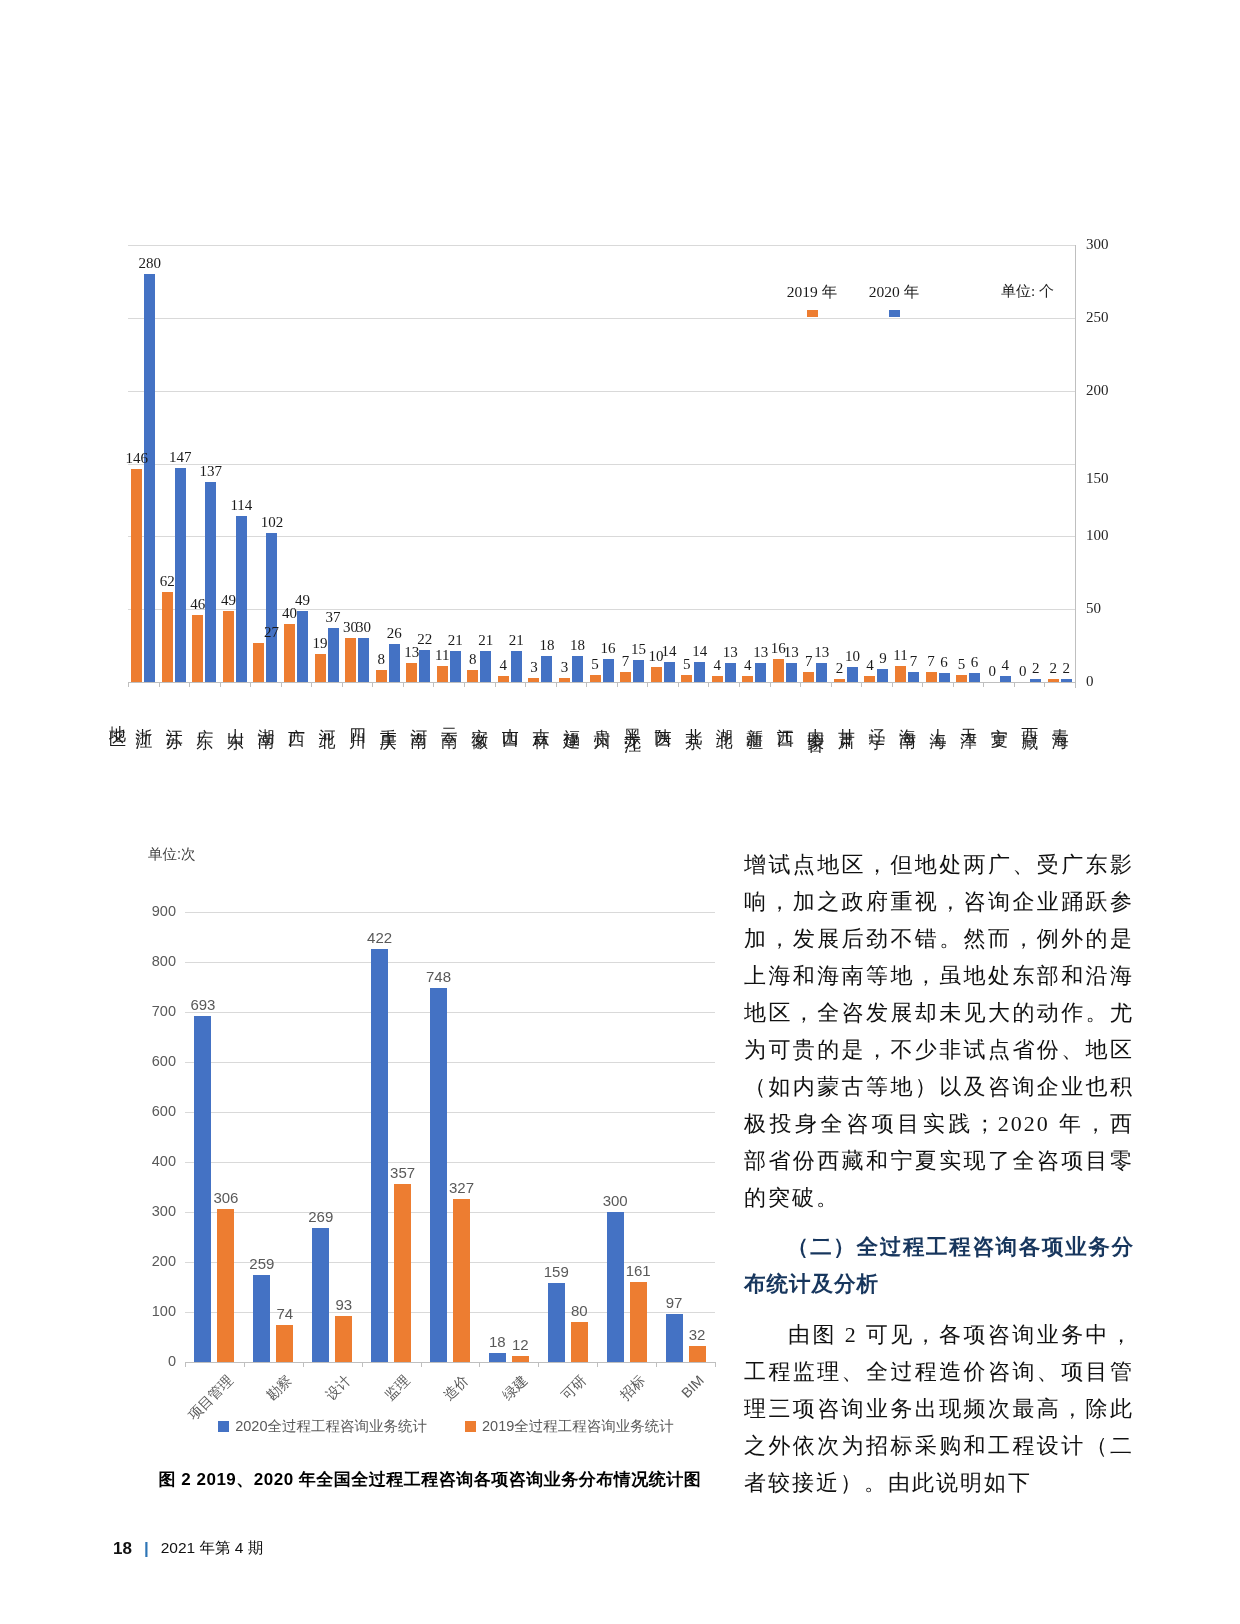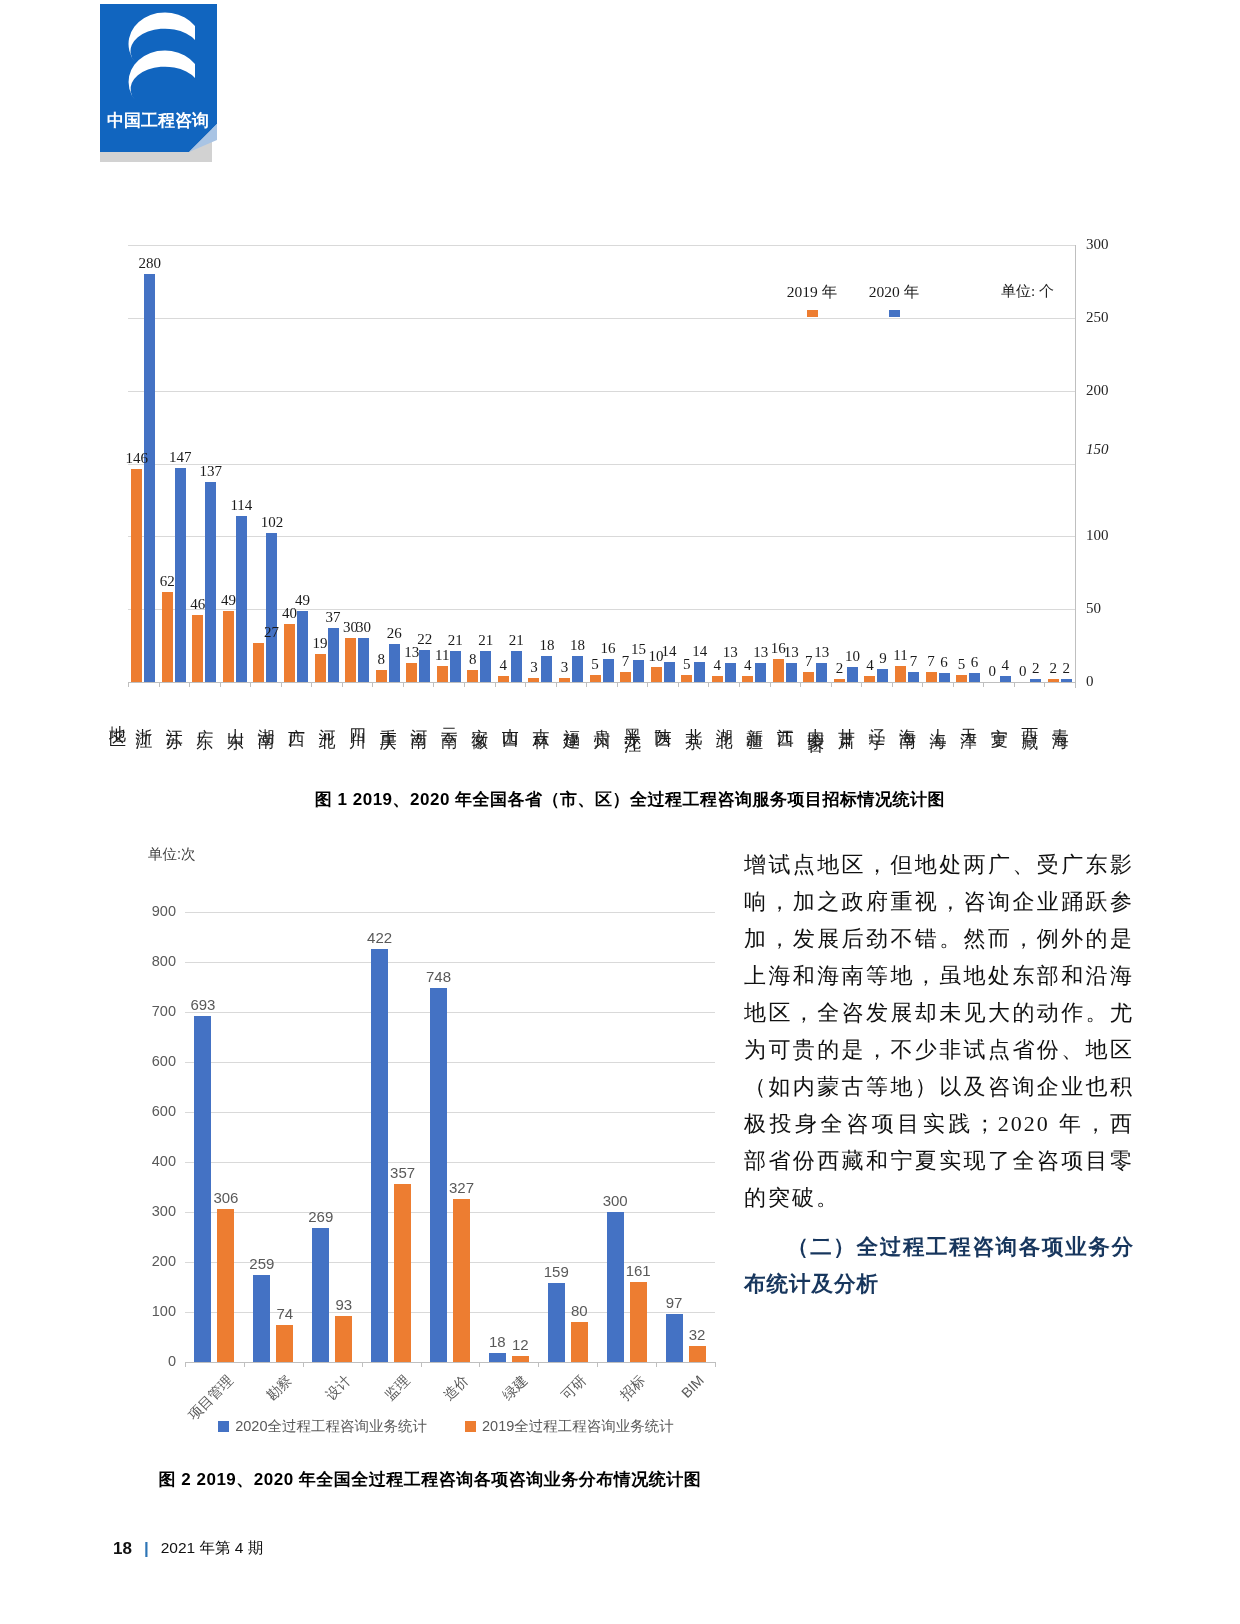--- a/index.html
+++ b/index.html
@@ -62,32 +62,20 @@
   #footer{position:absolute;left:113px;top:1538px;display:flex;align-items:center;gap:12px;}
   #footer .pn{font-size:17px;font-weight:bold;color:#111;}
   #footer .sep{font-size:17px;font-weight:bold;color:#2e75b6;}
   #footer .issue{font-size:15.5px;color:#111;}
 </style>
 </head>
 <body>
 
 <div id="page">
 
-  <div id="logo">
-    <svg width="130" height="162" viewBox="0 0 130 162">
-      <rect x="-5" y="9" width="117" height="149" fill="#d2d2d2"></rect>
-      <polygon points="0,0 117,0 117,120 89,148 0,148" fill="#1165bf"></polygon>
-      <polygon points="89,148 117,120 117,136" fill="#a9c4e4"></polygon>
-      <g>
-        <path d="M95,22 A30,26 0 0 0 35,58 A34,22 0 0 1 95,36 Z" fill="#ffffff"></path>
-        <path d="M95,60 A30,26 0 0 0 35,96 A34,22 0 0 1 95,74 Z" fill="#ffffff"></path>
-      </g>
-      <text x="58" y="122" fill="#ffffff" font-size="17" font-weight="bold" text-anchor="middle" font-family="Liberation Sans, sans-serif">中国工程咨询</text>
-    </svg>
-  </div>
 
   <div id="chart1">
     <div id="c1-unit">单位: 个</div>
     <div id="c1-legend">
       <div class="c1-leg-item">
         <span class="lab">2019 年</span>
         <span class="sw" style="background:#ED7D31;"></span>
       </div>
       <div class="c1-leg-item">
         <span class="lab">2020 年</span>
@@ -253,25 +241,24 @@
         <div class="xtick" style="left: 733.161px; top: 437px;"></div>
         <div class="xtick" style="left: 763.71px; top: 437px;"></div>
         <div class="xtick" style="left: 794.258px; top: 437px;"></div>
         <div class="xtick" style="left: 824.806px; top: 437px;"></div>
         <div class="xtick" style="left: 855.355px; top: 437px;"></div>
         <div class="xtick" style="left: 885.903px; top: 437px;"></div>
         <div class="xtick" style="left: 916.452px; top: 437px;"></div>
         <div class="xtick" style="left: 947px; top: 437px;"></div>
       </div>
     <div id="c1-xtitle">地区</div>
-    <div id="c1-caption" class="caption">图 1  2019、2020 年全国各省（市、区）全过程工程咨询服务项目招标情况统计图</div>
   <div class="c1-ytick" style="left: 986px; top: 441px;">0</div>
       <div class="c1-ytick" style="left: 986px; top: 368.167px;">50</div>
       <div class="c1-ytick" style="left: 986px; top: 295.333px;">100</div>
-      <div class="c1-ytick" style="left: 986px; top: 209px; font-style: italic;">150</div>
+      <div class="c1-ytick" style="left: 986px; top: 238px;">150</div>
       <div class="c1-ytick" style="left: 986px; top: 149.667px;">200</div>
       <div class="c1-ytick" style="left: 986px; top: 76.8333px;">250</div>
       <div class="c1-ytick" style="left: 986px; top: 4px;">300</div>
       <div class="c1-axisline" style="left: 975px; top: 13px; height: 443px;"></div>
       <div class="c1-cat" style="left: 32.2742px; top: 483px;">浙江</div>
       <div class="c1-cat" style="left: 62.8226px; top: 483px;">江苏</div>
       <div class="c1-cat" style="left: 93.371px; top: 483px;">广东</div>
       <div class="c1-cat" style="left: 123.919px; top: 483px;">山东</div>
       <div class="c1-cat" style="left: 154.468px; top: 483px;">湖南</div>
       <div class="c1-cat" style="left: 185.016px; top: 483px;">广西</div>
@@ -390,20 +377,21 @@
       <div class="c2-cat" style="left: 0px; top: 527px; width: 378.889px;">绿建</div>
       <div class="c2-cat" style="left: 0px; top: 527px; width: 437.778px;">可研</div>
       <div class="c2-cat" style="left: 0px; top: 527px; width: 496.667px;">招标</div>
       <div class="c2-cat" style="left: 0px; top: 527px; width: 555.556px;">BIM</div>
     </div>
   <div id="c2-caption">图 2  2019、2020 年全国全过程工程咨询各项咨询业务分布情况统计图</div>
 
   <div id="article">
     <p>增试点地区，但地处两广、受广东影响，加之政府重视，咨询企业踊跃参加，发展后劲不错。然而，例外的是上海和海南等地，虽地处东部和沿海地区，全咨发展却未见大的动作。尤为可贵的是，不少非试点省份、地区（如内蒙古等地）以及咨询企业也积极投身全咨项目实践；2020 年，西部省份西藏和宁夏实现了全咨项目零的突破。</p>
     <h3>（二）全过程工程咨询各项业务分布统计及分析</h3>
+    <p class="indent">由图 2 可见，各项咨询业务中，工程监理、全过程造价咨询、项目管理三项咨询业务出现频次最高，除此之外依次为招标采购和工程设计（二者较接近）。由此说明如下</p>
   </div>
 
   <div id="footer">
     <span class="pn">18</span>
     <span class="sep">|</span>
     <span class="issue">2021 年第 4 期</span>
   </div>
 
 </div>
 

